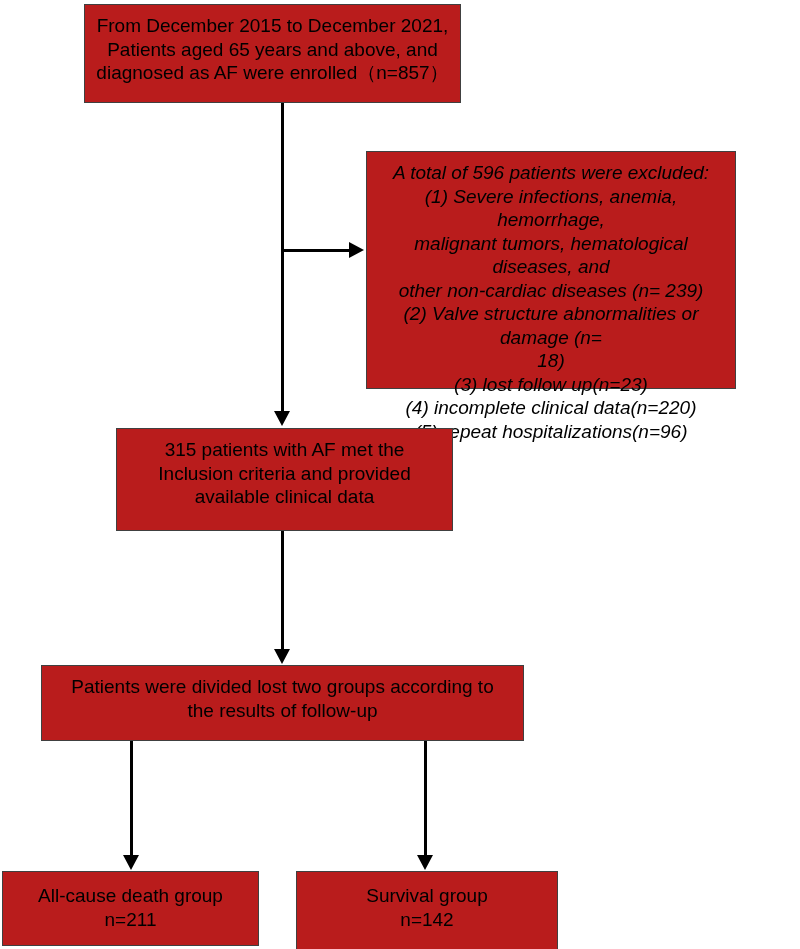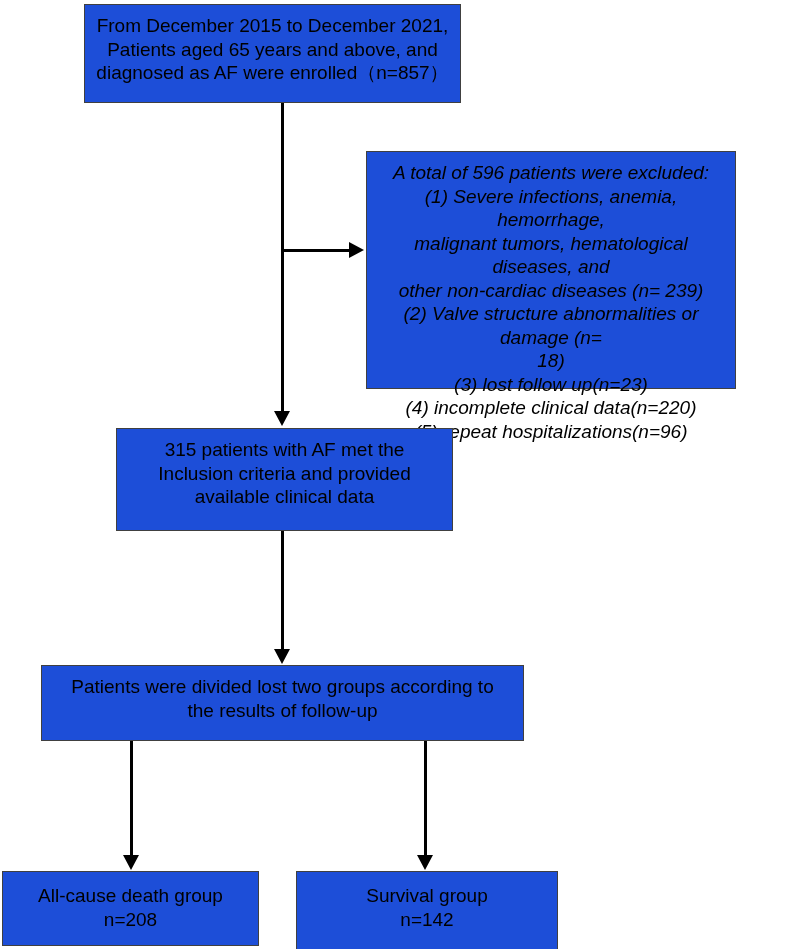--- a/index.html
+++ b/index.html
@@ -13,21 +13,21 @@
     height: 949px;
     background: #ffffff;
     font-family: "Liberation Sans", "DejaVu Sans", sans-serif;
     color: #000000;
     overflow: hidden;
   }
   .box {
     position: absolute;
     box-sizing: border-box;
     border: 1.5px solid #404040;
-    background: #1d4ed8;
+    background: #b91c1c;
     text-align: center;
     white-space: pre-line;
     font-size: 19px;
     line-height: 23.5px;
     padding: 9px 6px 0 6px;
   }
   #box-enrolled  { left: 84px;  top: 4px;   width: 377px; height: 99px;  }
   #box-excluded  { left: 366px; top: 151px; width: 370px; height: 238px; font-style: italic; }
   #box-included  { left: 116px; top: 428px; width: 337px; height: 103px; }
   #box-divided   { left: 41px;  top: 665px; width: 483px; height: 76px;  }
@@ -89,21 +89,21 @@
 (5) repeat hospitalizations(n=96)</div>
 
   <div class="box" id="box-included">315 patients with AF met the
 Inclusion criteria and provided
 available clinical data</div>
 
   <div class="box" id="box-divided">Patients were divided lost two groups according to
 the results of follow-up</div>
 
   <div class="box" id="box-death">All-cause death group
-n=208</div>
+n=211</div>
 
   <div class="box" id="box-survival">Survival group
 n=142</div>
 
   <div class="vline" id="line-main-top"></div>
   <div class="head-down" id="head-main-top"></div>
 
   <div class="hline" id="line-branch-right"></div>
   <div class="head-right" id="head-branch-right"></div>
 

